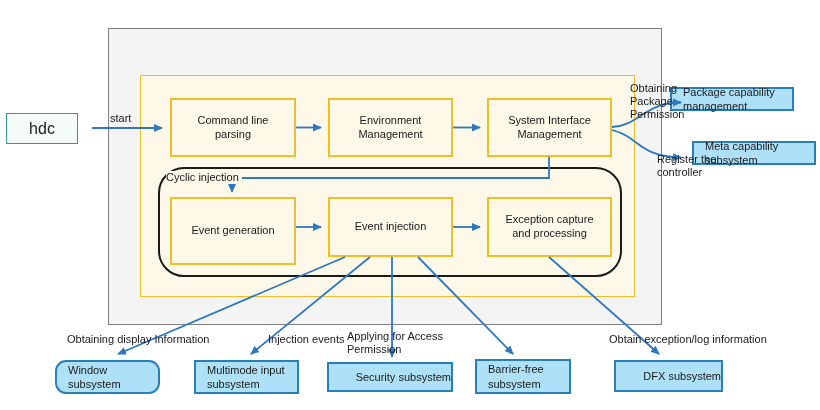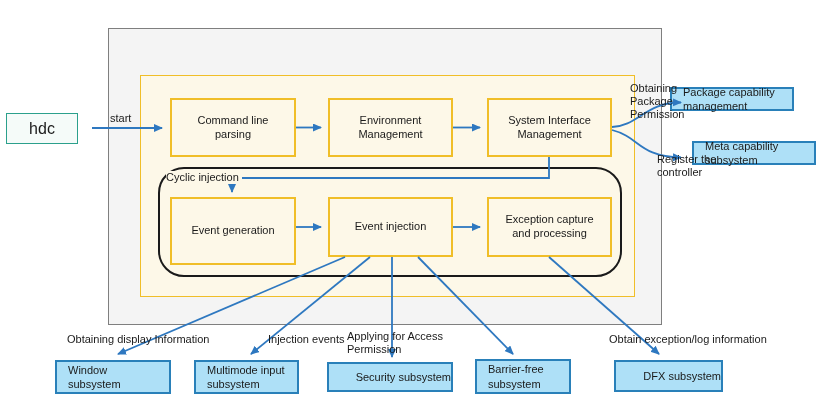--- a/index.html
+++ b/index.html
@@ -30,21 +30,21 @@
   .m4{left:170px;top:197px;width:126px;height:68px;}
   .m5{left:328px;top:197px;width:125px;height:60px;}
   .m6{left:487px;top:197px;width:125px;height:60px;justify-content:center;}
   .w80{width:80px;} .w82{width:82px;} .w90{width:90px;} .w96{width:96px;}
   .hdc-box{left:6px;top:113px;width:72px;height:31px;background:#f5fbf9;border:1.5px solid var(--teal-border);display:flex;align-items:center;justify-content:center;font-size:16px;}
   .bluebox{background:var(--blue-fill);border:2px solid var(--blue-border);font-size:11px;line-height:1.3;display:flex;align-items:center;}
   .bluebox .pad{padding-left:11px;}
   .center{justify-content:flex-end;}
   .b-package{left:670px;top:87px;width:124px;height:24px;}
   .b-meta{left:692px;top:141px;width:124px;height:24px;}
-  .b-window{left:55px;top:360px;width:116px;height:34px;}
+  .b-window{left:55px;top:360px;width:105px;height:34px;border-radius:11px;}
   .b-multimode{left:194px;top:360px;width:105px;height:34px;align-items:center;}
   .b-security{left:327px;top:362px;width:126px;height:30px;}
   .b-barrier{left:475px;top:359px;width:96px;height:35px;}
   .b-dfx{left:614px;top:360px;width:109px;height:32px;}
   .lbl{font-size:11px;line-height:1.18;}
   .lbl-start{left:110px;top:112px;}
   .lbl-cyclic{left:166px;top:171px;background:var(--cream-fill);padding:0 3px 0 0;}
   .lbl-obt-pkg{left:630px;top:82px;width:62px;}
   .lbl-register{left:621px;top:153px;width:68px;margin-left:36px;}
   .lbl-obt-disp{left:67px;top:333px;}

